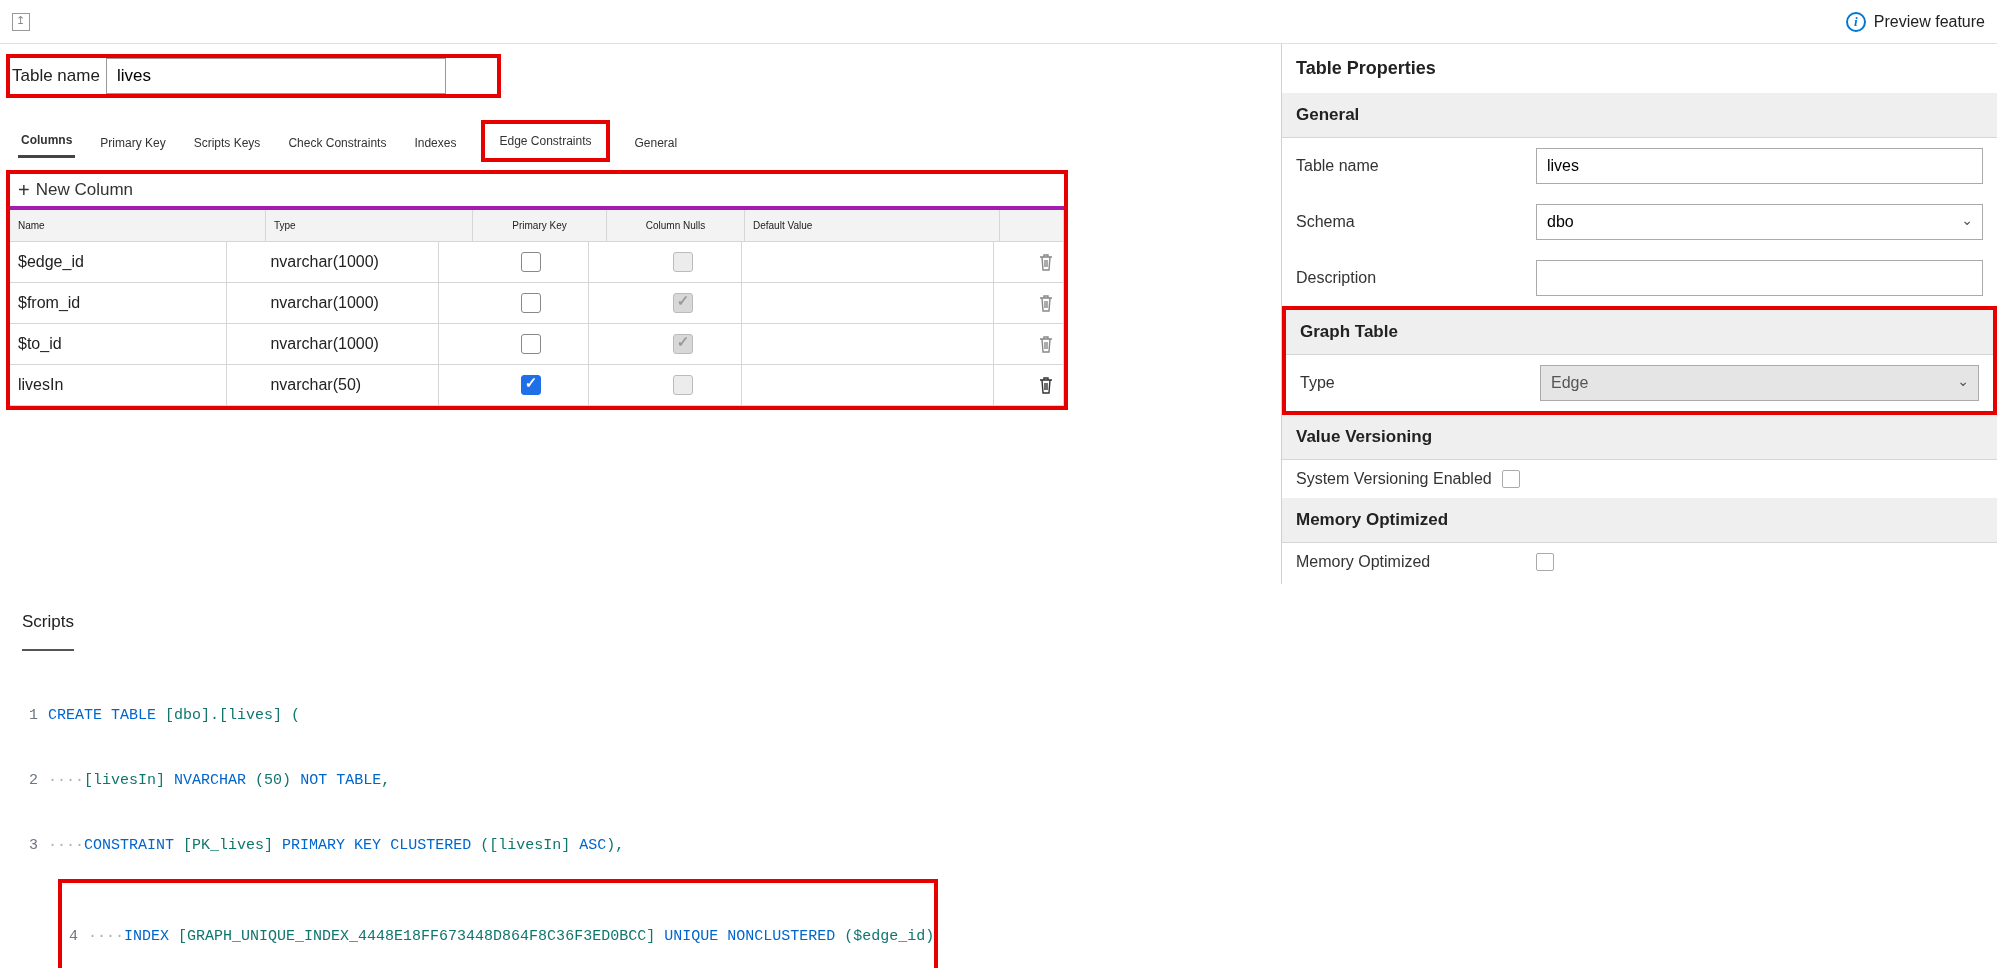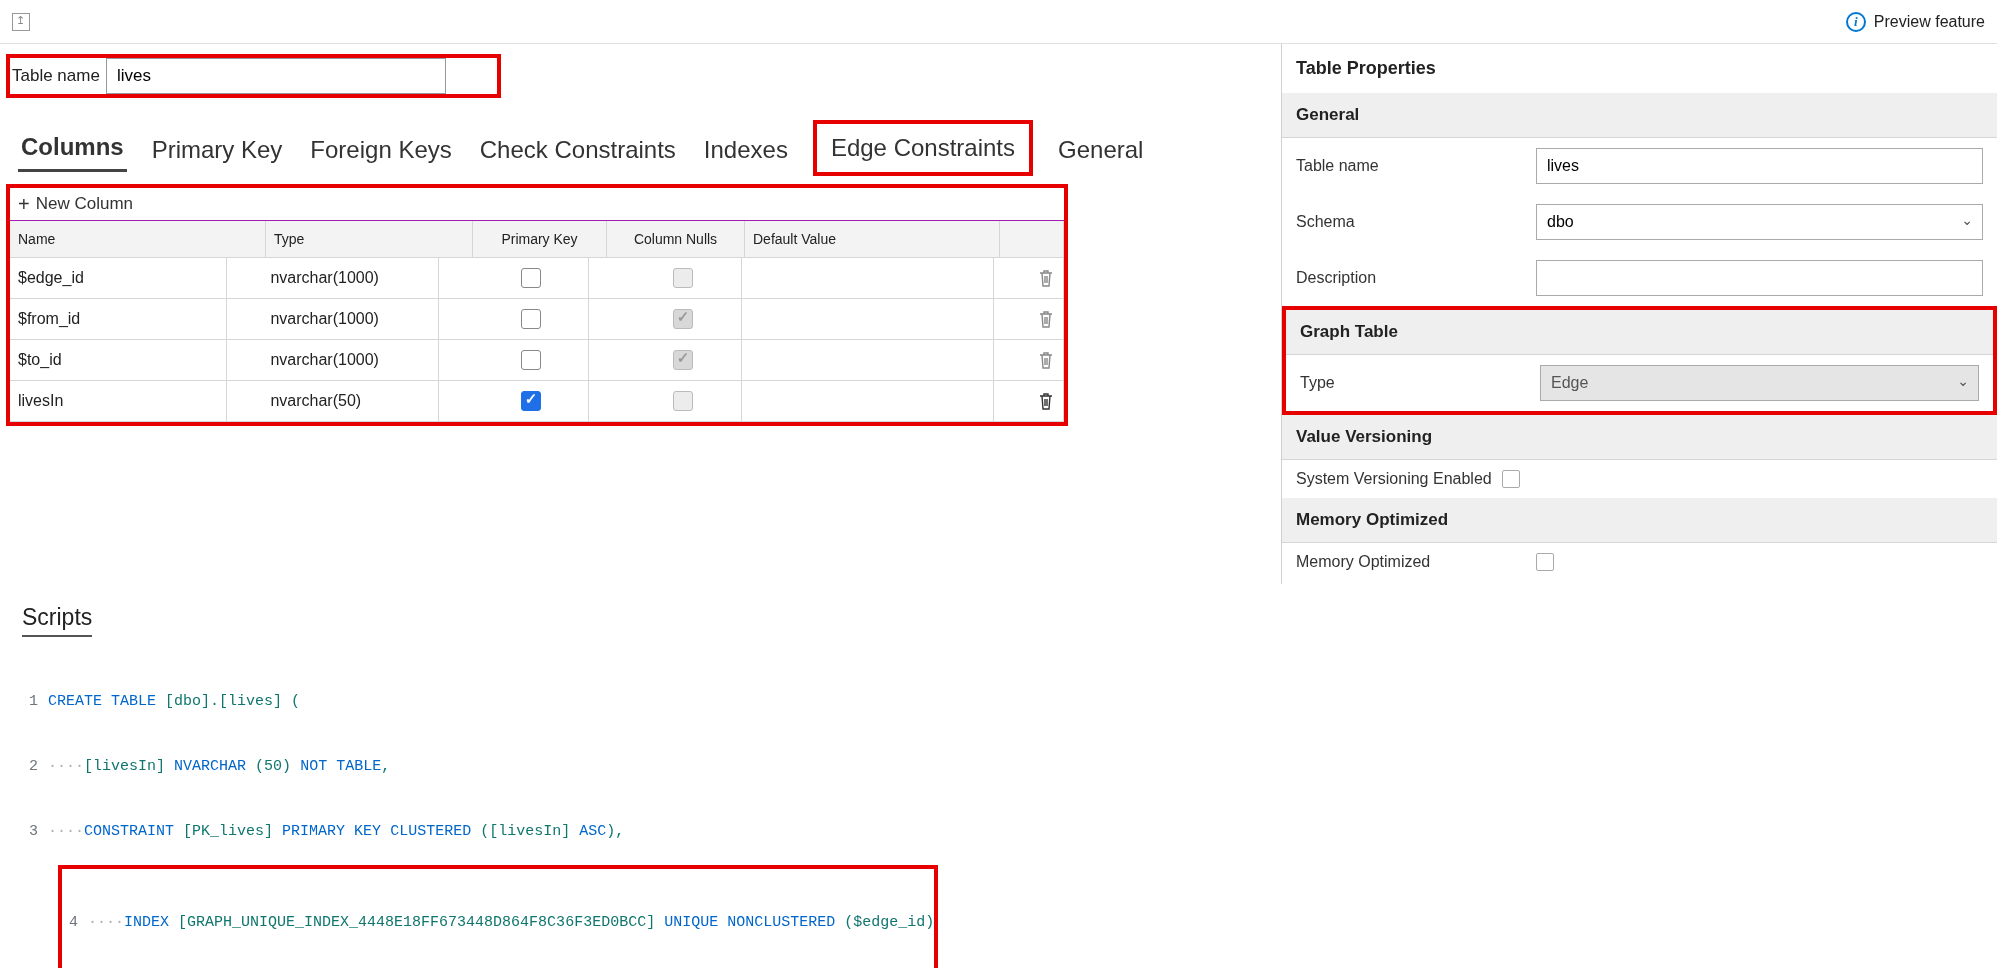--- a/index.html
+++ b/index.html
@@ -13,29 +13,29 @@
   .info-icon { width:20px; height:20px; border:2px solid #0078d4; border-radius:50%; display:flex; align-items:center; justify-content:center; font-size:13px; font-weight:600; color:#0078d4; font-family:Georgia,serif; font-style:italic; }
 
   .main-split { display:flex; min-height:540px; }
   .left-pane { flex:1; padding:10px 0 0 6px; position:relative; }
   .right-pane { width:716px; border-left:1px solid #d0d0d0; }
 
   .table-name-row { display:flex; align-items:center; border:4px solid #e60000; width:495px; margin-bottom:18px; }
   .table-name-label { font-size:17px; padding:8px 4px 8px 2px; }
   .table-name-input { border:1px solid #999; height:36px; width:340px; font-size:17px; padding:0 10px; margin-left:2px; }
 
-  .tabs { display:flex; gap:22px; align-items:flex-end; font-size:24px; padding-left:12px; color:#333; }
+  .tabs { display:flex; gap:22px; align-items:flex-end; font-size:12px; padding-left:12px; color:#333; }
   .tab { padding:6px 3px 8px; cursor:pointer; }
   .tab.active { font-weight:600; border-bottom:3px solid #444; }
   .tab-edge { border:4px solid #e60000; padding:10px 14px; position:relative; bottom:-4px; }
 
   .columns-box { border:4px solid #e60000; width:1062px; margin-top:12px; }
   .new-col-row { display:flex; align-items:center; gap:6px; padding:6px 8px; font-size:17px; color:#333; background:#fff; }
   .plus { font-size:20px; line-height:1; }
-  .col-header { display:flex; background:#f3f3f3; border-top:1px solid #a21caf; border-bottom:1px solid #d6d6d6; font-size:14px; }
+  .col-header { display:flex; background:#f3f3f3; border-top:4px solid #a21caf; border-bottom:1px solid #d6d6d6; font-size:10px; }
   .col-header > div, .col-row > div { border-right:1px solid #d6d6d6; padding:10px 8px; display:flex; align-items:center; }
   .c-name { width:256px; }
   .c-type { width:207px; }
   .c-pk { width:134px; justify-content:center; }
   .c-null { width:138px; justify-content:center; }
   .c-def { width:255px; }
   .c-act { flex:1; justify-content:center; }
   .col-row { display:flex; border-bottom:1px solid #d6d6d6; font-size:16px; background:#fff;gap:35px; }
   .chk { width:20px; height:20px; border:1.5px solid #888; border-radius:3px; display:inline-block; position:relative; background:#fff; }
   .chk.disabled { background:#ececec; border-color:#bbb; }
@@ -55,21 +55,21 @@
   .rp-input { flex:1; border:1px solid #aaa; height:36px; font-size:16px; padding:0 10px; }
   .rp-select { flex:1; position:relative; }
   .rp-select .rp-input { width:100%; padding-right:30px; }
   .rp-select .chev { position:absolute; right:10px; top:8px; font-size:14px; color:#555; pointer-events:none; }
   .graph-block { border:4px solid #e60000; }
   .rp-disabled-input { background:#e5e5e5; color:#555; }
   .rp-chk { width:18px; height:18px; border:1.5px solid #aaa; border-radius:2px; display:inline-block; }
 
   
   .scripts-area { padding:20px 22px 8px; }
-  .scripts-title { font-size:23px; border-bottom:2px solid #555; display:inline-block; padding-bottom:4px; margin-bottom:10px; }
+  .scripts-title { font-size:17px; border-bottom:2px solid #555; display:inline-block; padding-bottom:17px; margin-bottom:10px;margin-top:8px; }
   .code { font-family: Consolas, "Courier New", monospace; font-size:15px; line-height:1.45; white-space:pre; }
   .code-line { display:flex; }
   .gutter { width:26px; text-align:right; color:#6e7681; padding-right:10px; user-select:none; }
   .kw { color:#0066cc; }
   .tk { color:#0f766e; }
   .dots { color:#b0b0b0; }
   .line4to5box { border:4px solid #e60000; display:inline-block; padding:0; }
 </style>
 </head>
 <body>
@@ -88,21 +88,21 @@
 
   <div class="left-pane">
     <div class="table-name-row">
       <div class="table-name-label">Table name</div>
       <input class="table-name-input" value="lives" style="">
     </div>
 
     <div class="tabs">
       <div class="tab active">Columns</div>
       <div class="tab">Primary Key</div>
-      <div class="tab">Foreign Keys</div>
+      <div class="tab">Scripts Keys</div>
       <div class="tab">Check Constraints</div>
       <div class="tab">Indexes</div>
       <div class="tab tab-edge">Edge Constraints</div>
       <div class="tab">General</div>
     </div>
 
     <div class="columns-box">
       <div class="new-col-row">
         <span class="plus">+</span>
         <span>New Column</span>

